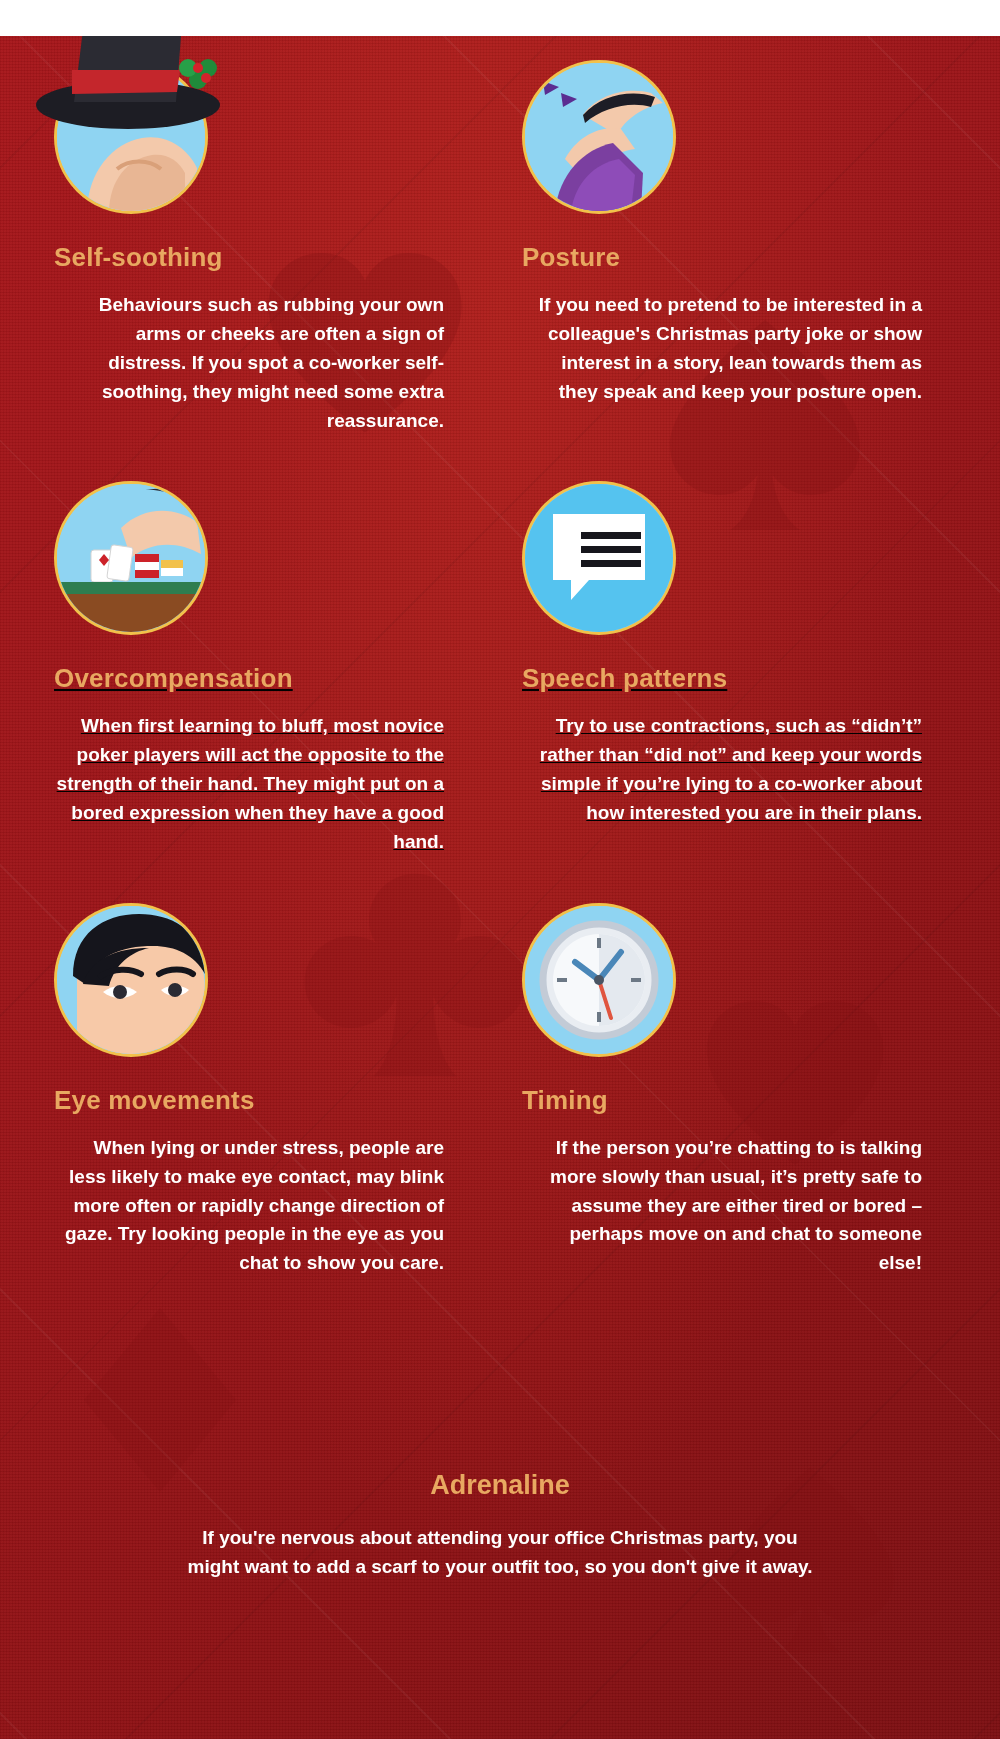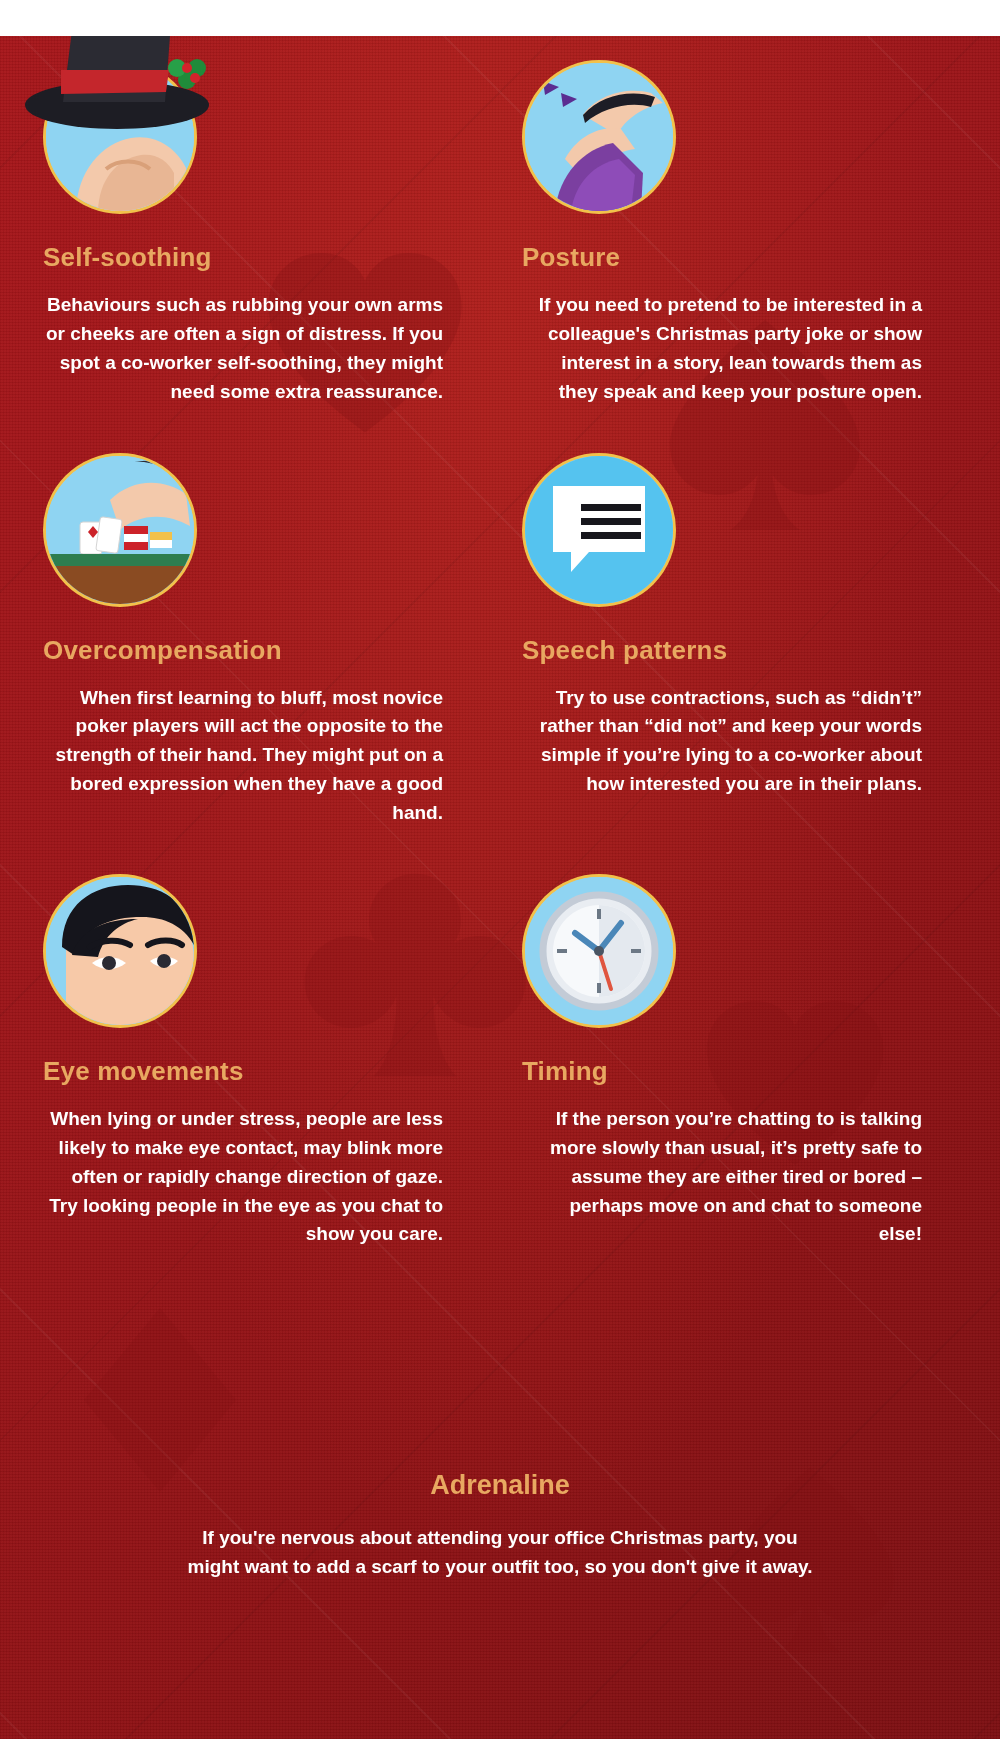--- a/index.html
+++ b/index.html
@@ -69,21 +69,21 @@
   }
 
   .row {
     display: flex;
     width: 1000px;
   }
 
   .cell {
     width: 500px;
     box-sizing: border-box;
-    padding: 0 56px 0 43px;
+    padding: 0 56px 0 54px;
   }
   .cell.right { padding: 0 64px 0 22px; }
 
   .icon-wrap {
     position: relative;
     width: 160px;
     height: 160px;
     margin-bottom: 22px;
   }
   .icon-circle {
@@ -211,21 +211,21 @@
               <path d="M30 148 C34 112 58 86 88 80 L118 110 L116 148 Z" fill="#7b3fa0"></path>
               <path d="M46 148 C50 120 70 100 94 96 L110 112 L106 148 Z" fill="#8e4cb8"></path>
             </svg>
           </div>
         </div>
         <h2 class="card-title">Posture</h2>
         <p class="card-body">If you need to pretend to be interested in a colleague's Christmas party joke or show interest in a story, lean towards them as they speak and keep your posture open.</p>
       </div>
     </div>
 
-    <div class="row" style="margin-top:46px;">
+    <div class="row" style="margin-top:46px;text-decoration:underline;">
       <div class="cell">
         <div class="icon-wrap">
           <div class="icon-circle">
             <svg viewBox="0 0 148 148" width="148" height="148">
               <rect width="148" height="148" fill="#8fd4f2"></rect>
               <path d="M86 6 C104 4 126 12 138 26 L148 56 L148 0 Z" fill="#2b2b33"></path>
               <path d="M64 44 C86 22 118 22 140 38 L144 70 C120 56 92 58 74 74 Z" fill="#f3c9ab"></path>
               <rect x="34" y="66" width="22" height="32" rx="3" fill="#ffffff" stroke="#d4d4d4"></rect>
               <rect x="52" y="62" width="22" height="34" rx="3" fill="#ffffff" stroke="#d4d4d4" transform="rotate(8 63 79)"></rect>
               <path d="M42 76 l5 -6 l5 6 l-5 6 Z" fill="#cc2229"></path>

